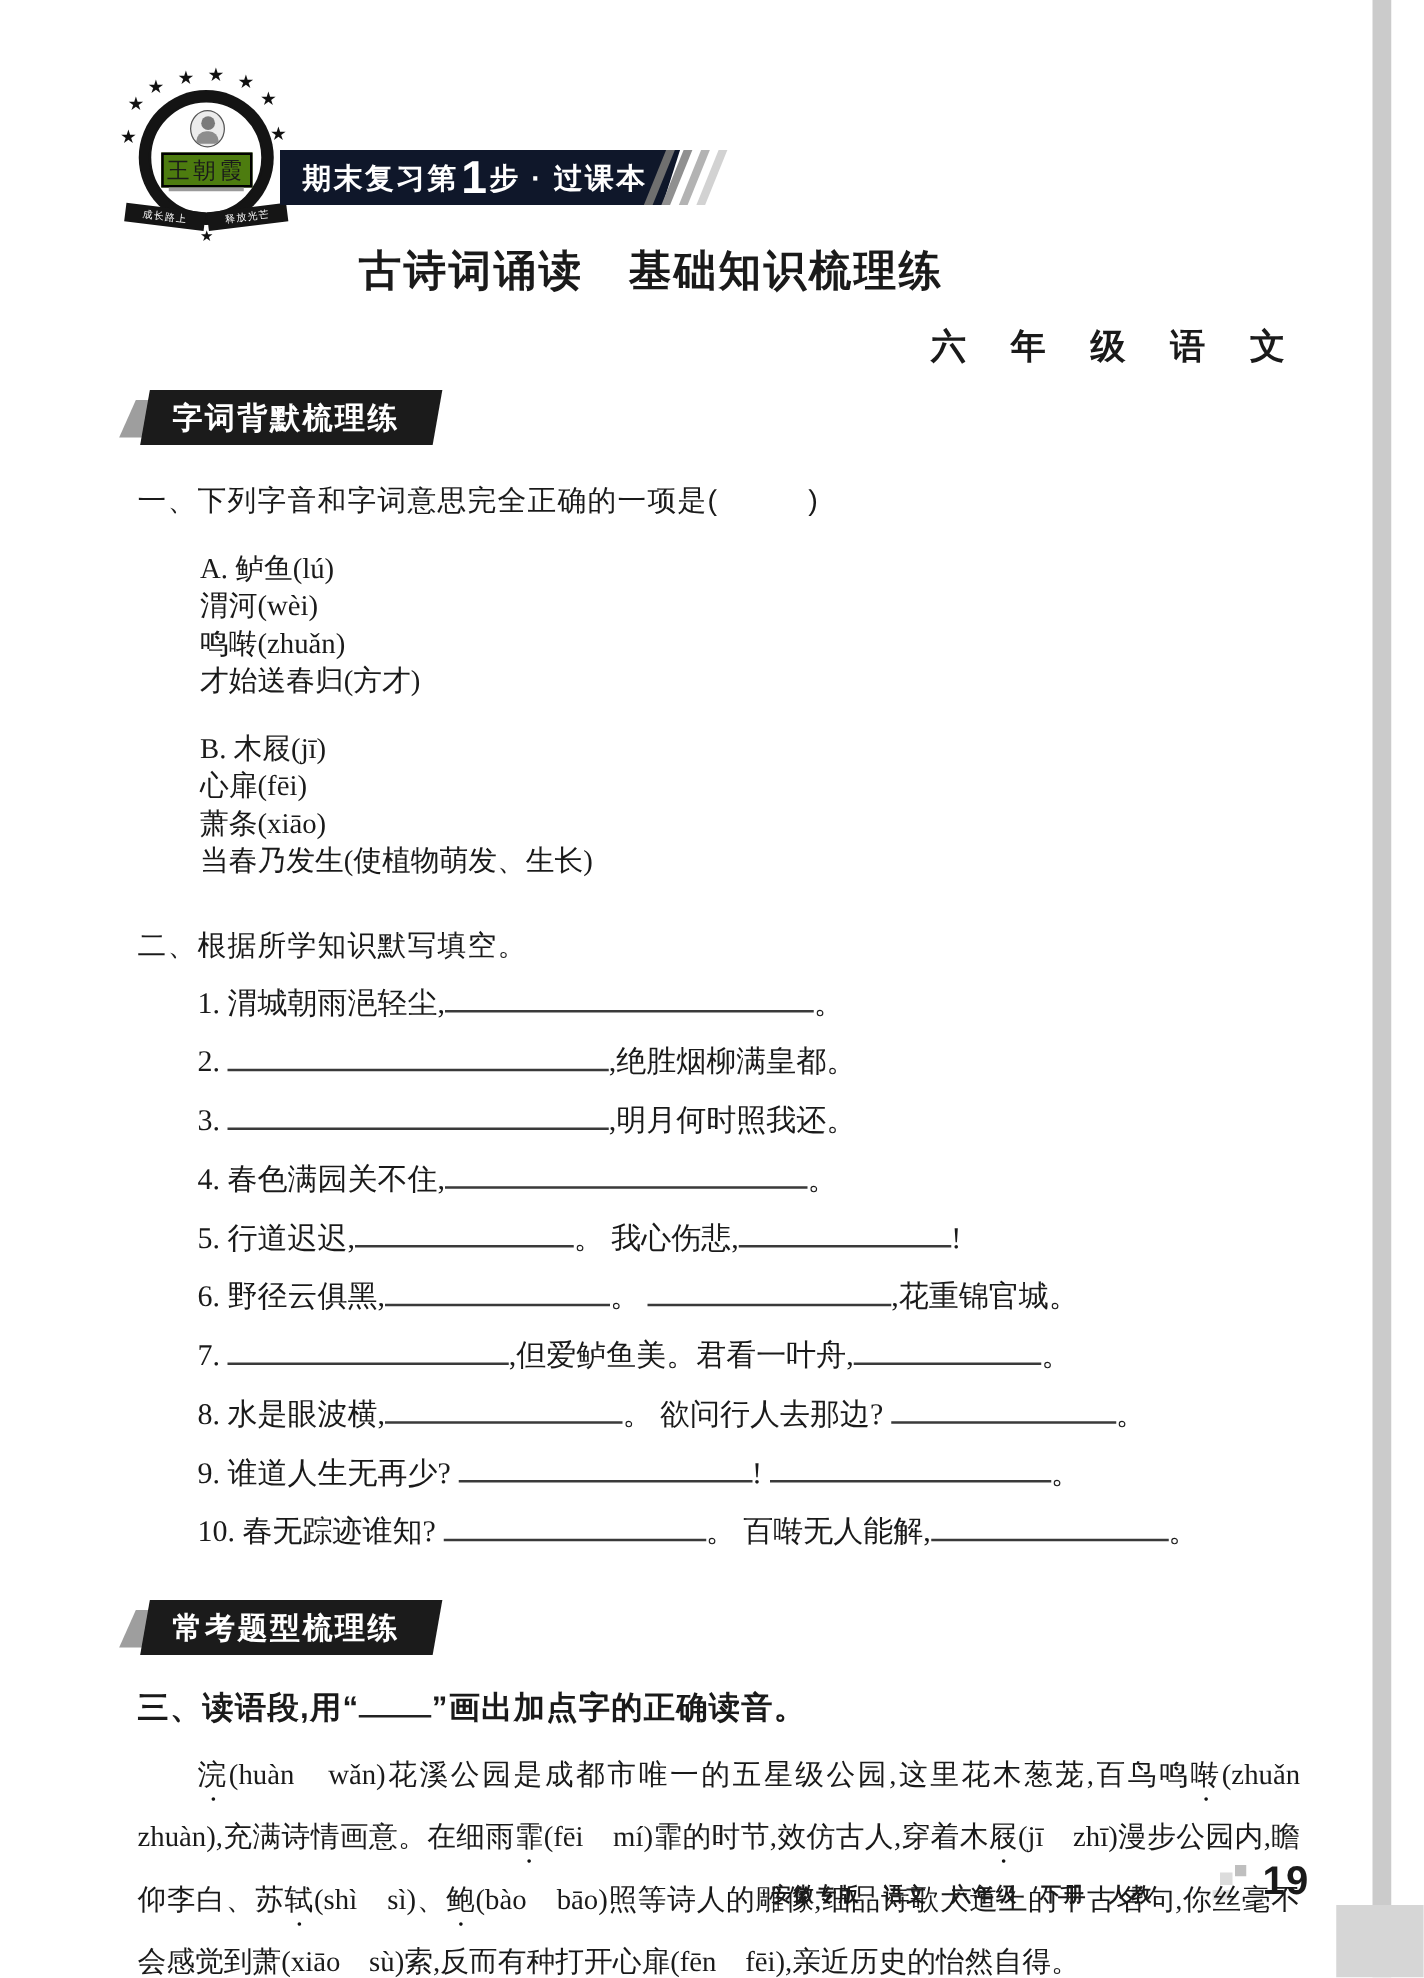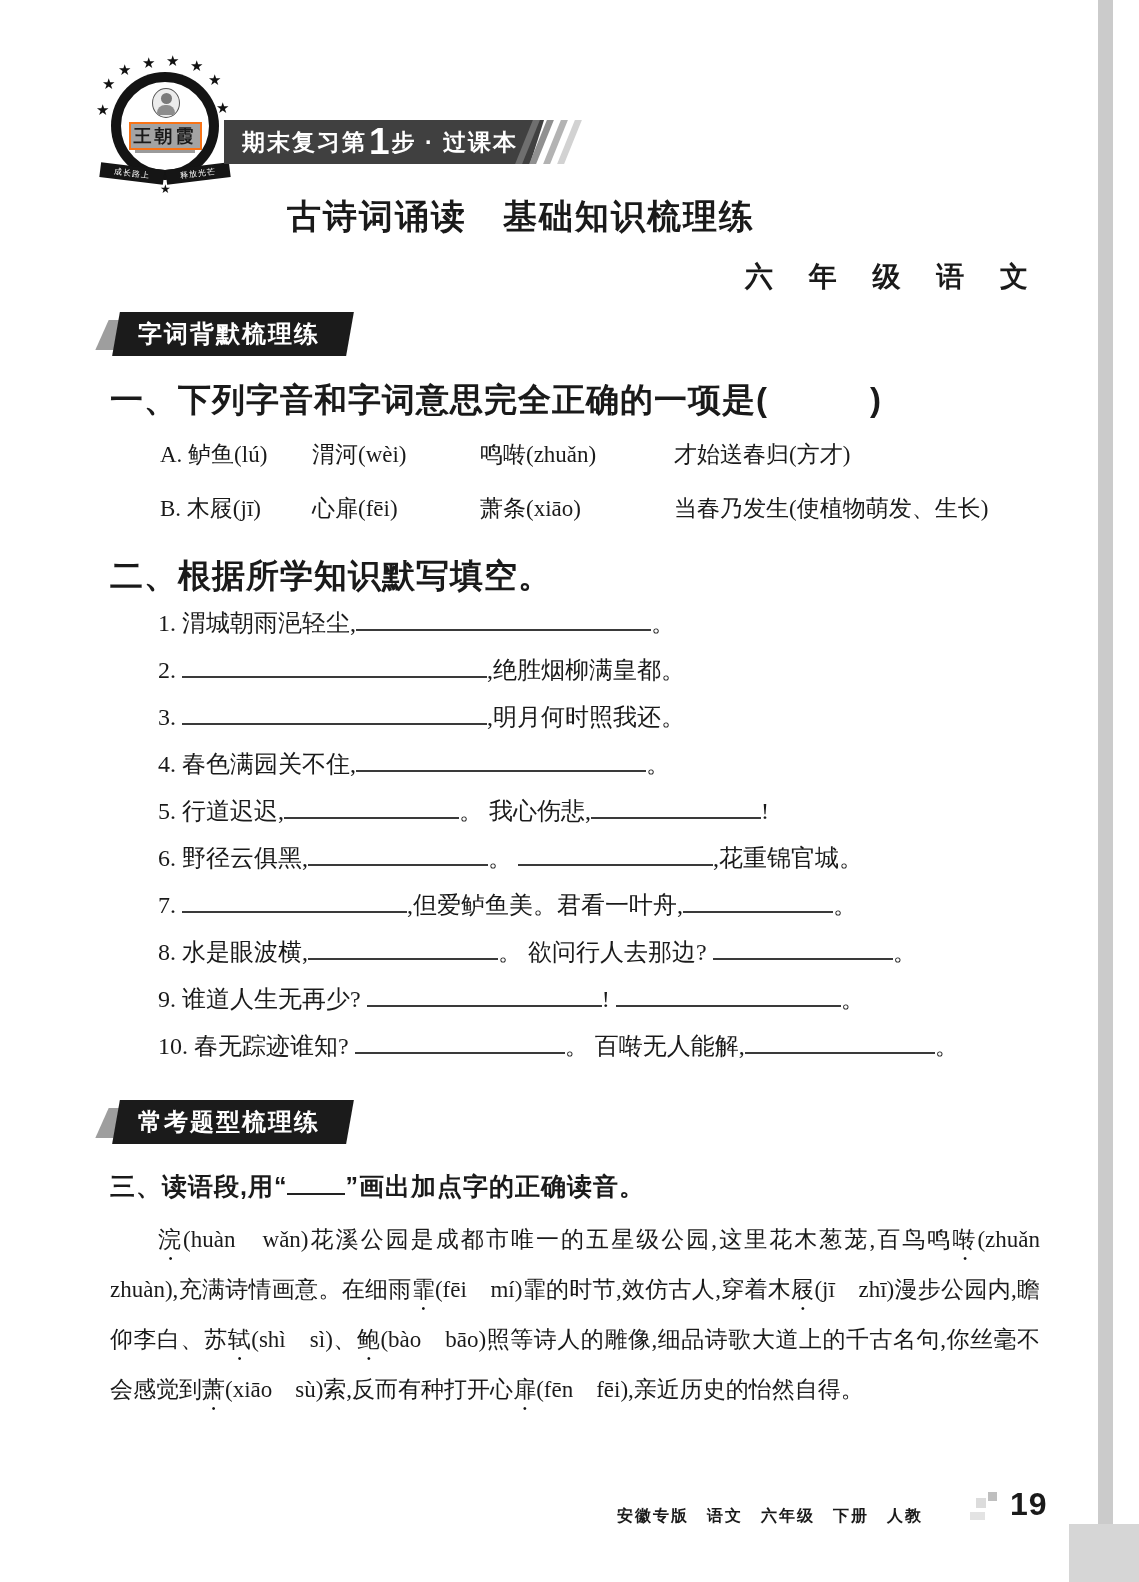--- a/index.html
+++ b/index.html
@@ -17,32 +17,32 @@
 
   
   .logo{position:absolute;left:104px;top:64px;width:126px;height:134px;}
   .logo-star{position:absolute;font-size:15px;color:#111;line-height:1;}
   .logo-circle{position:absolute;left:7px;top:8px;width:108px;height:108px;border-radius:50%;background:#141414;}
   .logo-inner{position:absolute;left:15px;top:16px;width:92px;height:92px;border-radius:50%;background:#fff;border:2px solid #141414;box-sizing:border-box;}
   .logo-portrait{position:absolute;left:48px;top:24px;width:26px;height:28px;border-radius:50%;background:#ececec;border:1px solid #555;overflow:hidden;}
   .portrait-head{width:11px;height:11px;border-radius:50%;background:#7a7a7a;margin:4px auto 0;}
   .portrait-body{width:18px;height:10px;border-radius:8px 8px 0 0;background:#8d8d8d;margin:1px auto 0;}
   .logo-name{position:absolute;left:0;top:58px;width:122px;text-align:center;}
-  .logo-name span{display:inline-block;border:2px solid #f97316;padding:0 3px;font-size:18px;font-weight:bold;letter-spacing:3px;background:#a3a3a3;}
+  .logo-name span{display:inline-block;border:2px solid #000000;padding:0 3px;font-size:18px;font-weight:normal;letter-spacing:3px;background:#4d7c0f;}
   .logo-sub{position:absolute;left:31px;top:86px;width:60px;height:3px;background:#9a9a9a;}
   .logo-ribbon{position:absolute;left:-4px;top:102px;width:130px;height:18px;}
   .ribbon-half{position:absolute;top:0;width:64px;height:15px;background:#151515;color:#fff;font-size:8px;line-height:15px;text-align:center;letter-spacing:1px;}
   .ribbon-left{left:0;transform:rotate(7deg);}
   .ribbon-right{right:0;transform:rotate(-7deg);}
   .logo-bottom-star{position:absolute;left:56px;top:118px;font-size:12px;color:#111;}
 
   
   .top-banner{
     position:absolute;left:224px;top:120px;height:44px;display:flex;align-items:center;
-    background:#404040;color:#fff;padding:0 26px 0 18px;
+    background:#0f172a;color:#fff;padding:0 26px 0 18px;
     clip-path:polygon(0 0,100% 0,calc(100% - 14px) 100%,0 100%);
   }
   .banner-prefix,.banner-suffix{font-size:23px;font-weight:bold;letter-spacing:2px;}
   .banner-num{font-size:37px;font-weight:bold;margin:0 2px;line-height:40px;}
   .stripe{position:absolute;top:120px;height:44px;width:7px;transform:skewX(-22deg);}
   .stripe1{left:524px;background:#6f6f6f;}
   .stripe2{left:538px;background:#909090;}
   .stripe3{left:552px;background:#b3b3b3;}
   .stripe4{left:566px;background:#d2d2d2;}
 
@@ -51,27 +51,27 @@
   .sub-title{position:absolute;top:258px;left:0;width:1042px;text-align:right;font-size:28px;font-weight:bold;letter-spacing:14px;}
 
   
   .content{position:absolute;left:110px;top:312px;width:932px;}
   .badge{position:relative;display:inline-block;margin-left:6px;}
   .badge-tail{position:absolute;left:-14px;top:8px;width:36px;height:30px;background:#9e9e9e;transform:skewX(-24deg);}
   .badge-body{position:relative;display:inline-block;background:#1b1b1b;color:#fff;font-size:24px;font-weight:bold;
     letter-spacing:2px;padding:6px 30px 6px 22px;transform:skewX(-10deg);}
   .badge-body > span{display:inline-block;transform:skewX(10deg);}
 
-  .stem{font-size:33px;font-weight:bold;line-height:32px;margin-top:28px;letter-spacing:1px;}
+  .stem{font-size:23px;font-weight:normal;line-height:32px;margin-top:28px;letter-spacing:1px;}
   .stem2{margin-top:36px;}
   .stem3{margin-top:26px;display:block;}
 
   .options{margin-top:16px;}
   .opt-row{display:flex;margin-left:50px;margin-top:24px;font-size:23px;line-height:30px;
-    font-family:"Liberation Serif","DejaVu Serif",serif;}
+    font-family:"Liberation Serif","DejaVu Serif",serif;flex-direction:column;}
   .oc0{width:152px;}
   .oc1{width:168px;}
   .oc2{width:194px;}
   .oc3{flex:1;}
 
   #q2-lines{margin-top:8px;}
   .fill-line{margin-left:48px;font-size:24px;line-height:47px;white-space:nowrap;
     font-family:"Liberation Serif","DejaVu Serif",serif;}
   .blank{display:inline-block;height:3px;border-bottom:2px solid #3a3a3a;}
 

